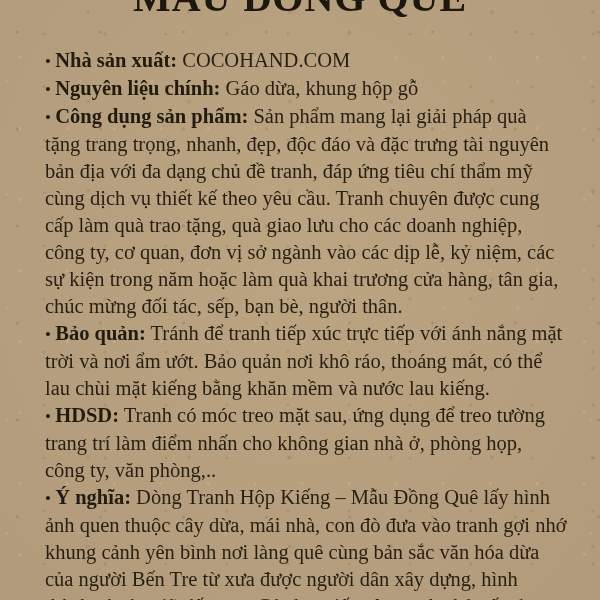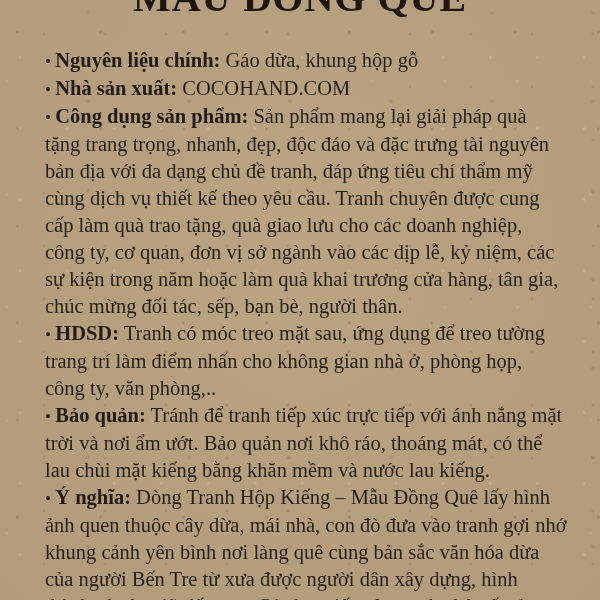--- a/index.html
+++ b/index.html
@@ -69,25 +69,25 @@
 </style>
 </head>
 <body>
 
 <div class="paper-texture"></div>
 
 <h1 class="title">MẪU ĐỒNG QUÊ</h1>
 
 <div class="content">
 
+  <p class="bullet"><span class="dot">• </span><span class="lbl">Nhà sản xuất:</span><span> COCOHAND.COM</span></p>
+
   <p class="bullet"><span class="dot">• </span><span class="lbl">Nguyên liệu chính:</span><span> Gáo dừa, khung hộp gỗ</span></p>
-
-  <p class="bullet"><span class="dot">• </span><span class="lbl">Nhà sản xuất:</span><span> COCOHAND.COM</span></p>
 
   <p class="bullet"><span class="dot">• </span><span class="lbl">Công dụng sản phẩm:</span><span> Sản phẩm mang lại giải pháp quà tặng trang trọng, nhanh, đẹp, độc đáo và đặc trưng tài nguyên bản địa với đa dạng chủ đề tranh, đáp ứng tiêu chí thẩm mỹ cùng dịch vụ thiết kế theo yêu cầu. Tranh chuyên được cung cấp làm quà trao tặng, quà giao lưu cho các doanh nghiệp, công ty, cơ quan, đơn vị sở ngành vào các dịp lễ, kỷ niệm, các sự kiện trong năm hoặc làm quà khai trương cửa hàng, tân gia, chúc mừng đối tác, sếp, bạn bè, người thân.</span></p>
 
+  <p class="bullet"><span class="dot">• </span><span class="lbl">Bảo quản:</span><span> Tránh để tranh tiếp xúc trực tiếp với ánh nắng mặt trời và nơi ẩm ướt. Bảo quản nơi khô ráo, thoáng mát, có thể lau chùi mặt kiếng bằng khăn mềm và nước lau kiếng.</span></p>
+
   <p class="bullet"><span class="dot">• </span><span class="lbl">HDSD:</span><span> Tranh có móc treo mặt sau, ứng dụng để treo tường trang trí làm điểm nhấn cho không gian nhà ở, phòng họp, công ty, văn phòng,..</span></p>
-
-  <p class="bullet"><span class="dot">• </span><span class="lbl">Bảo quản:</span><span> Tránh để tranh tiếp xúc trực tiếp với ánh nắng mặt trời và nơi ẩm ướt. Bảo quản nơi khô ráo, thoáng mát, có thể lau chùi mặt kiếng bằng khăn mềm và nước lau kiếng.</span></p>
 
   <p class="bullet"><span class="dot">• </span><span class="lbl">Ý nghĩa:</span><span> Dòng Tranh Hộp Kiếng – Mẫu Đồng Quê lấy hình ảnh quen thuộc cây dừa, mái nhà, con đò đưa vào tranh gợi nhớ khung cảnh yên bình nơi làng quê cùng bản sắc văn hóa dừa của người Bến Tre từ xưa được người dân xây dựng, hình thành và gìn giữ đến nay. Các họa tiết trên tranh chủ yếu được làm từ chất liệu gáo dừa, sơ dừa phối cùng các miếng gỗ</span></p>
 
 </div>
 
 </body></html>

